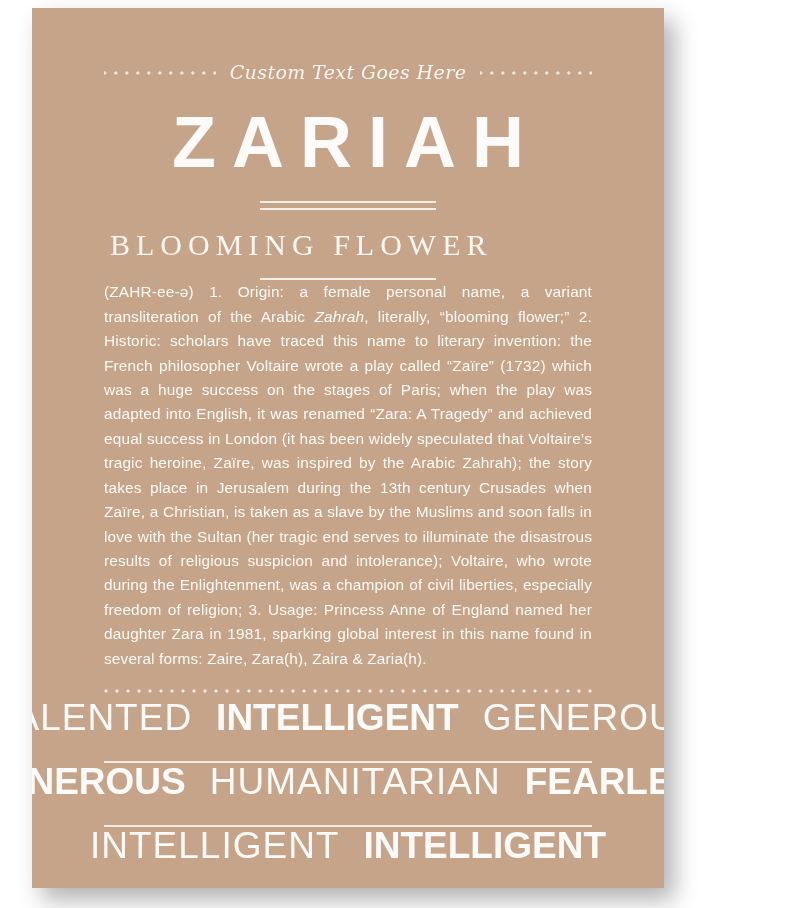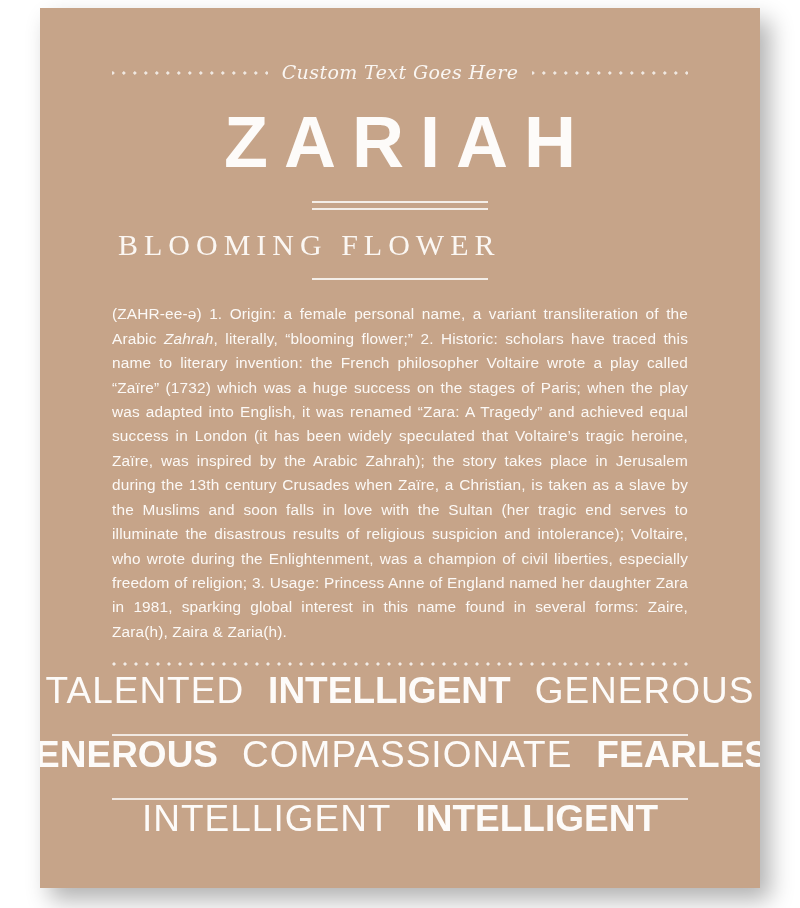--- a/index.html
+++ b/index.html
@@ -10,23 +10,23 @@
   body {
     width: 800px;
     height: 908px;
     font-family: "Liberation Sans", sans-serif;
     -webkit-font-smoothing: antialiased;
   }
 
   
   #poster-wrap {
     position: absolute;
-    left: 40px;
+    left: 32px;
     top: 8px;
-    width: 720px;
+    width: 632px;
     height: 880px;
   }
   #poster {
     position: absolute;
     inset: 0;
     background: #c6a489;
     box-shadow: 10px 12px 22px rgba(0,0,0,0.30);
     overflow: hidden;
   }
 
@@ -107,21 +107,20 @@
   }
   .meaning-rule {
     margin: 16px auto 0 auto;
     width: 176px;
     height: 2px;
     background: #f4eee8;
   }
 
   
   .body-text {
-    margin-top: 22px;
     text-align: justify;
     text-justify: inter-word;
     font-family: "Liberation Sans", sans-serif;
     font-size: 15.4px;
     line-height: 24.4px;
     color: #fcf9f6;
     letter-spacing: .15px;
   }
   .body-text i { font-style: italic; }
 
@@ -188,21 +187,21 @@
 
       <div class="trait-rows">
         <div class="trait-row r1">
           <span class="trait light">TALENTED</span>
           <span class="trait bold">INTELLIGENT</span>
           <span class="trait light">GENEROUS</span>
         </div>
         <div class="solid-sep"></div>
         <div class="trait-row">
           <span class="trait bold">GENEROUS</span>
-          <span class="trait light">COMPASSIONATE</span>
+          <span class="trait light">HUMANITARIAN</span>
           <span class="trait bold">FEARLESS</span>
         </div>
         <div class="solid-sep"></div>
         <div class="trait-row">
           <span class="trait light">INTELLIGENT</span>
           <span class="trait bold">INTELLIGENT</span>
         </div>
       </div>
 
     </div>

